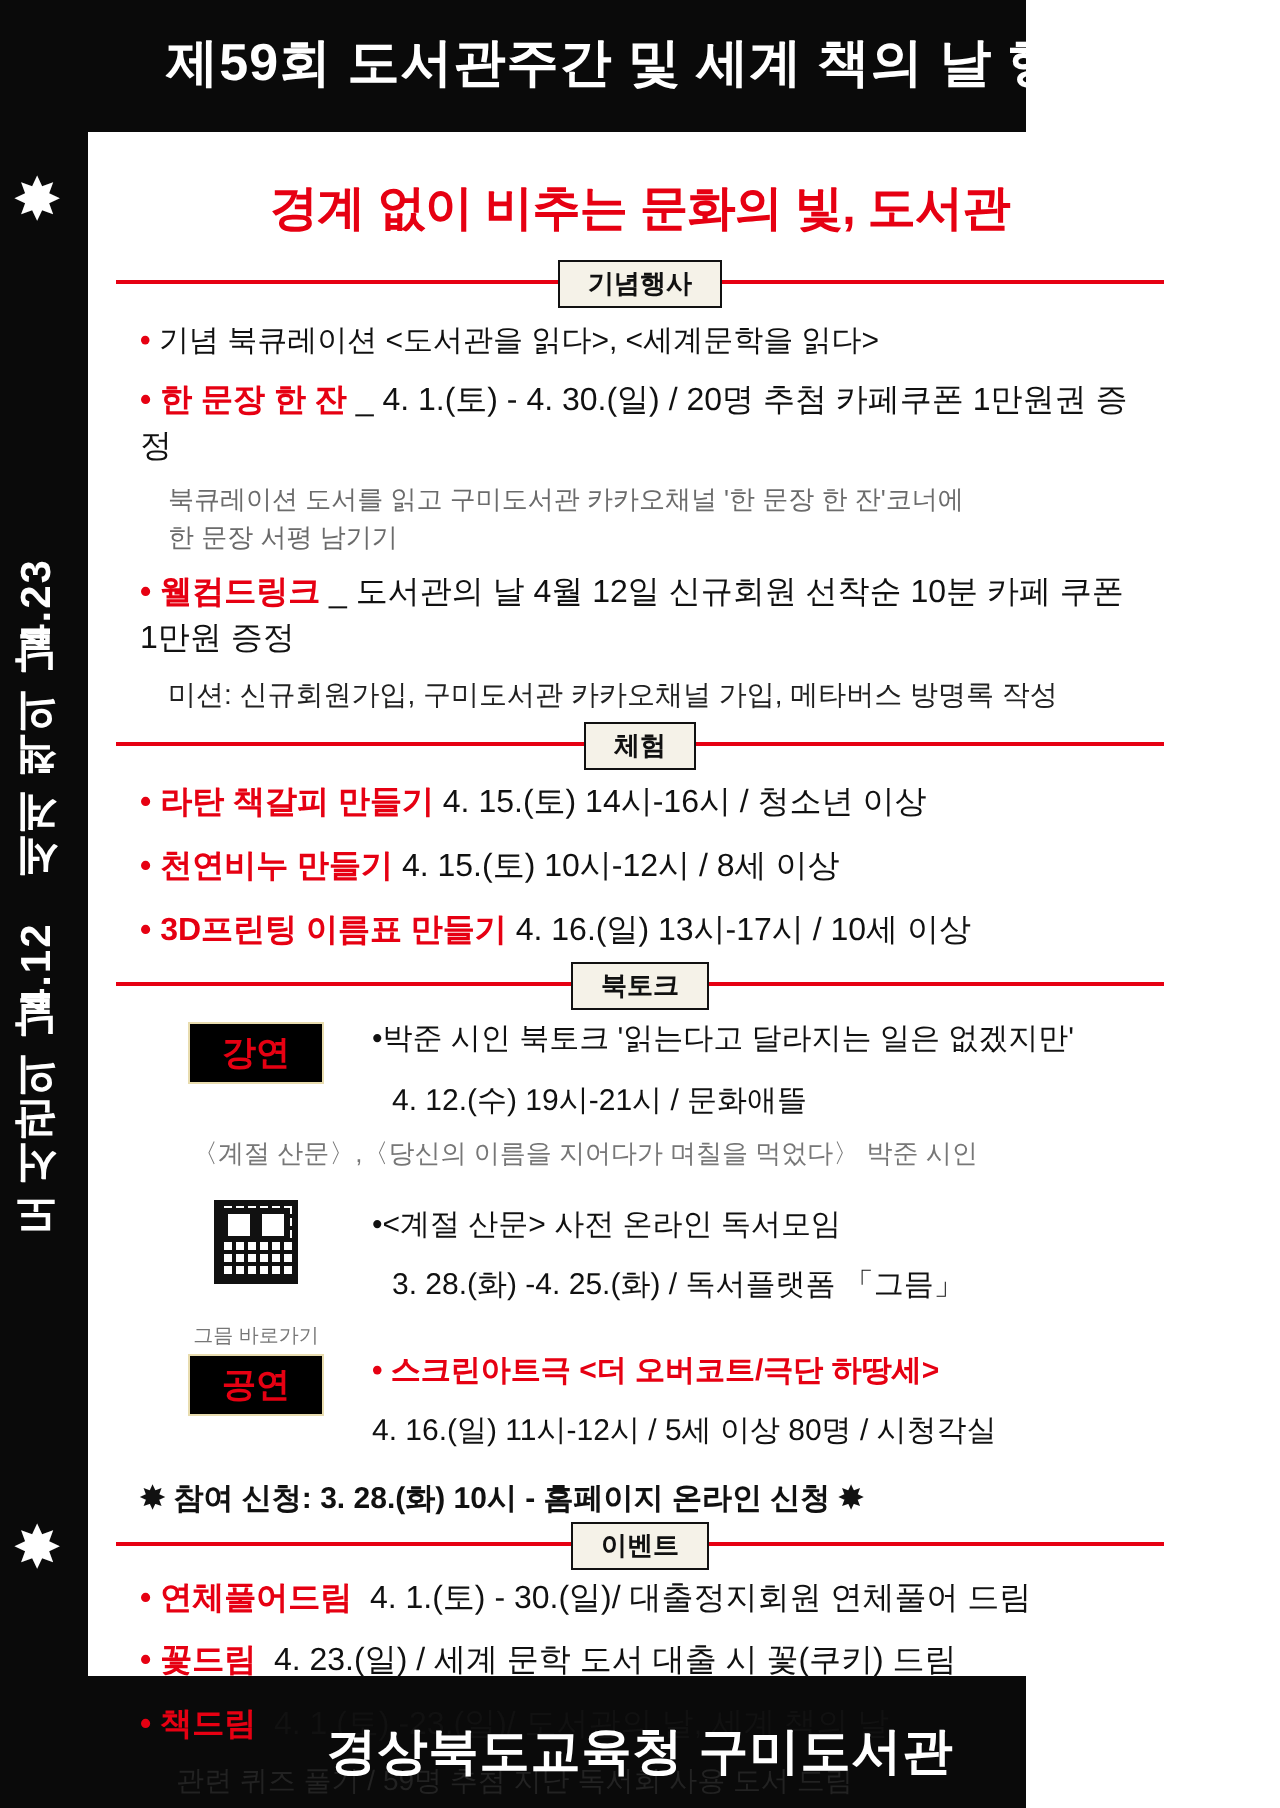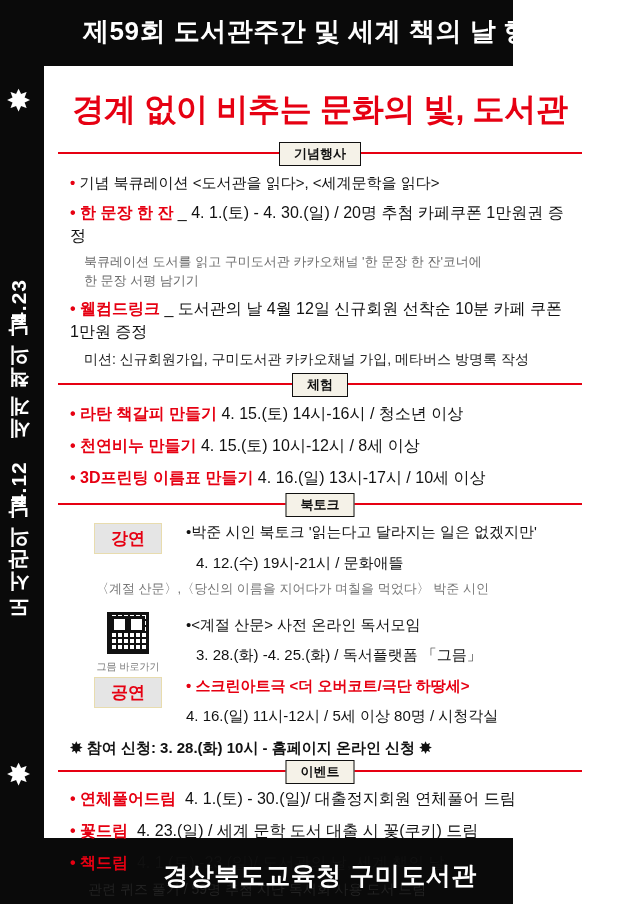--- a/index.html
+++ b/index.html
@@ -77,21 +77,21 @@
   
   #card {
     position: absolute;
     left: 44px; top: 66px;
     width: 552px; height: 772px;
     background: #ffffff;
   }
   .headline {
     text-align: center;
     color: #e60012;
-    font-size: 32px;
+    font-size: 24px;
     font-weight: bold;
     padding: 22px 0 6px 0;
     letter-spacing: -0.3px;
   }
   
   .sec {
     position: relative;
     margin: 14px 14px 0 14px;
     border-top: 2px solid #e60012;
     height: 0;
@@ -133,21 +133,21 @@
     margin: -4px 0 9px 14px;
   }
   .gray-quote {
     font-size: 13px;
     color: #777;
     margin: -2px 0 8px 26px;
   }
   
   .badge {
     display: inline-block;
-    background: #e5e5e5;
+    background: #000000;
     color: #e60012;
     font-weight: bold;
     font-size: 17px;
     padding: 3px 16px;
     border: 1px solid #e8dcae;
   }
   .row { display: flex; align-items: flex-start; }
   .row .left-col {
     width: 116px;
     flex: 0 0 116px;
@@ -174,21 +174,21 @@
     position: absolute;
     width: 11px; height: 11px;
     border: 3px solid #111;
     background: #fff;
   }
   .qr::before { left: 1px; top: 1px; }
   .qr::after  { right: 1px; top: 1px; }
   .qr-cap {
     font-size: 10px;
     color: #777;
-    margin-top: 6px;
+    margin-top: 19px;
     text-align: center;
   }
   .apply {
     text-align: left;
     font-size: 15px;
     color: #111;
     margin: 4px 0 2px 0;
     font-weight: bold;
   }
   .apply .blkstar { font-size: 15px; }

